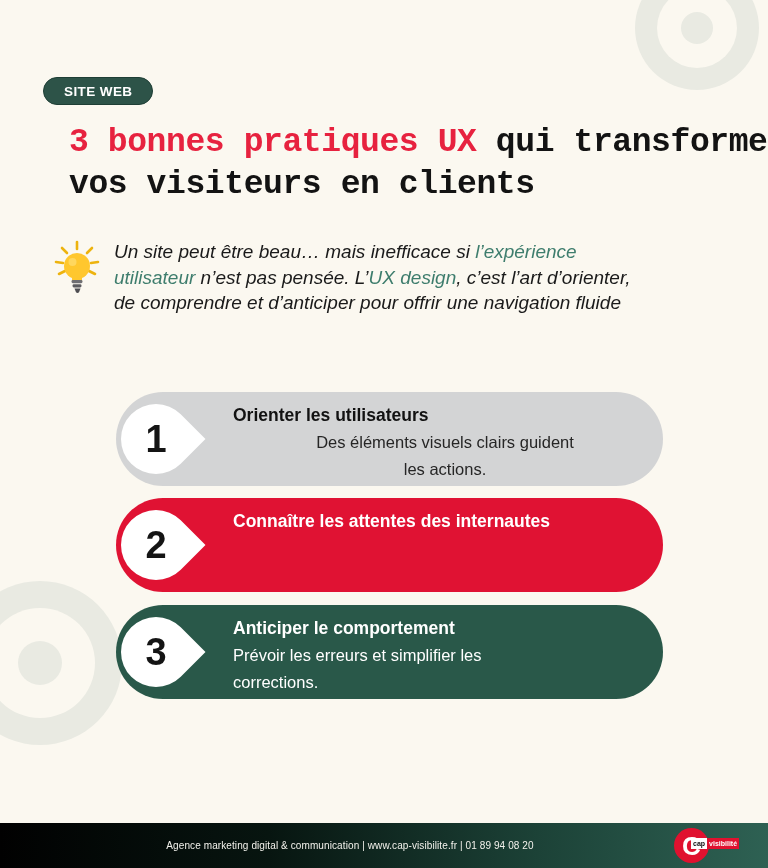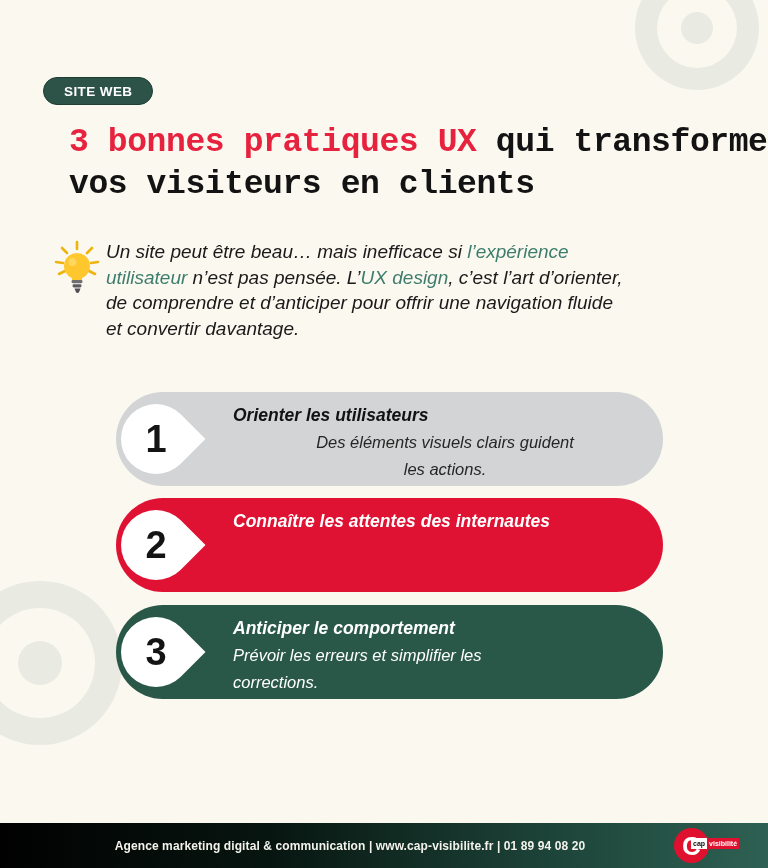--- a/index.html
+++ b/index.html
@@ -36,57 +36,57 @@
   
   .title{
     position:absolute;left:69px;top:122px;z-index:2;
     font-weight:800;font-size:33px;line-height:42px;letter-spacing:-.4px;
     color:#131313;white-space:nowrap;font-family:Liberation Mono, monospace;
   }
   .title .red{color:#E7223F;}
   
   .intro-icon{position:absolute;left:50px;top:238px;z-index:2;}
   .intro{
-    position:absolute;left:106px;top:239px;width:590px;z-index:2;
+    position:absolute;left:114px;top:239px;width:590px;z-index:2;
     font-style:italic;font-weight:500;font-size:19px;line-height:25.5px;
     color:#1A1A1A;
   }
   .intro .hl{color:#3E7D6D;}
   
   .card{position:absolute;left:116px;width:547px;height:94px;
         border-radius:47px;z-index:2;}
   .card-1{top:392px;background:#D3D4D5;}
   .card-2{top:498px;background:#E01233;}
   .card-3{top:605px;background:#295849;}
   .pin{
     position:absolute;left:5px;top:12px;width:70px;height:70px;
     background:#FFFFFF;border-radius:50% 50% 0 50%;
     transform:rotate(-45deg);
   }
   .pin .num{
     width:100%;height:100%;display:flex;align-items:center;justify-content:center;
     transform:rotate(45deg);
     font-size:38px;font-weight:800;color:#141414;line-height:1;
   }
-  .card-text{position:absolute;left:117px;top:10px;right:6px;font-style:italic;}
+  .card-text{position:absolute;left:117px;top:10px;right:6px;}
   .card-title{font-size:17.5px;font-weight:700;line-height:27px;}
   .card-body{font-size:16.5px;font-weight:400;line-height:27px;}
   .card-1 .card-title{color:#121212;}
   .card-1 .card-body{color:#262626;text-align:center;}
   .card-2 .card-title,.card-2 .card-body,
   .card-3 .card-title,.card-3 .card-body{color:#FFFFFF;}
   
   .footer{
     position:absolute;left:0;bottom:0;width:768px;height:45px;z-index:3;
     background:linear-gradient(90deg,#010101 0%,#071510 35%,#1C4237 70%,#2E6153 100%);
     display:flex;align-items:center;
   }
   .footer-text{
     position:absolute;left:40px;width:620px;text-align:center;
-    color:#F3F2EC;font-size:12px;font-weight:700;letter-spacing:.1px;
+    color:#F3F2EC;font-size:10px;font-weight:400;letter-spacing:.1px;
   }
   .logo{position:absolute;right:22px;top:5px;width:72px;height:36px;}
   .logo-circle{
     position:absolute;left:0;top:0;width:35px;height:35px;border-radius:50%;
     background:#E0112F;color:#FFFFFF;display:flex;align-items:center;justify-content:center;
     font-size:26px;font-weight:800;line-height:1;
   }
   .logo-label{position:absolute;left:17px;top:12px;white-space:nowrap;font-weight:700;font-size:7px;line-height:1;}
   .logo-label .cap{background:#FFFFFF;color:#101010;padding:2px 2px;}
   .logo-label .vis{background:#E0112F;color:#FFFFFF;padding:2px 2px;}
@@ -129,21 +129,20 @@
     <rect x="21.5" y="42" width="11" height="3.2" rx="1.4" fill="#6E6E72"></rect>
     <rect x="22.5" y="46.2" width="9" height="3.2" rx="1.4" fill="#5C5C60"></rect>
     <path d="M24.5 50.5 h6 l-1.4 3.4 a1.8 1.8 0 0 1 -3.2 0 z" fill="#4E4E52"></path>
     <circle cx="22.5" cy="24" r="4" fill="#FFD966" opacity="0.85"></circle>
   </svg>
 
   <div class="intro">
       <div><span>Un site peut être beau… mais inefficace si </span><span class="hl">l’expérience</span></div>
       <div><span class="hl">utilisateur</span><span> n’est pas pensée. L’</span><span class="hl">UX design</span><span>, c’est l’art d’orienter,</span></div>
       <div><span>de comprendre et d’anticiper pour offrir une navigation fluide</span></div>
-      <div><span>et convertir davantage.</span></div>
     </div>
 
   <div class="card card-1">
     <div class="pin">
       <div class="num">1</div>
     </div>
     <div class="card-text">
       <div class="card-title">Orienter les utilisateurs</div>
       <div class="card-body">Des éléments visuels clairs guident<br>les actions.</div>
     </div>

